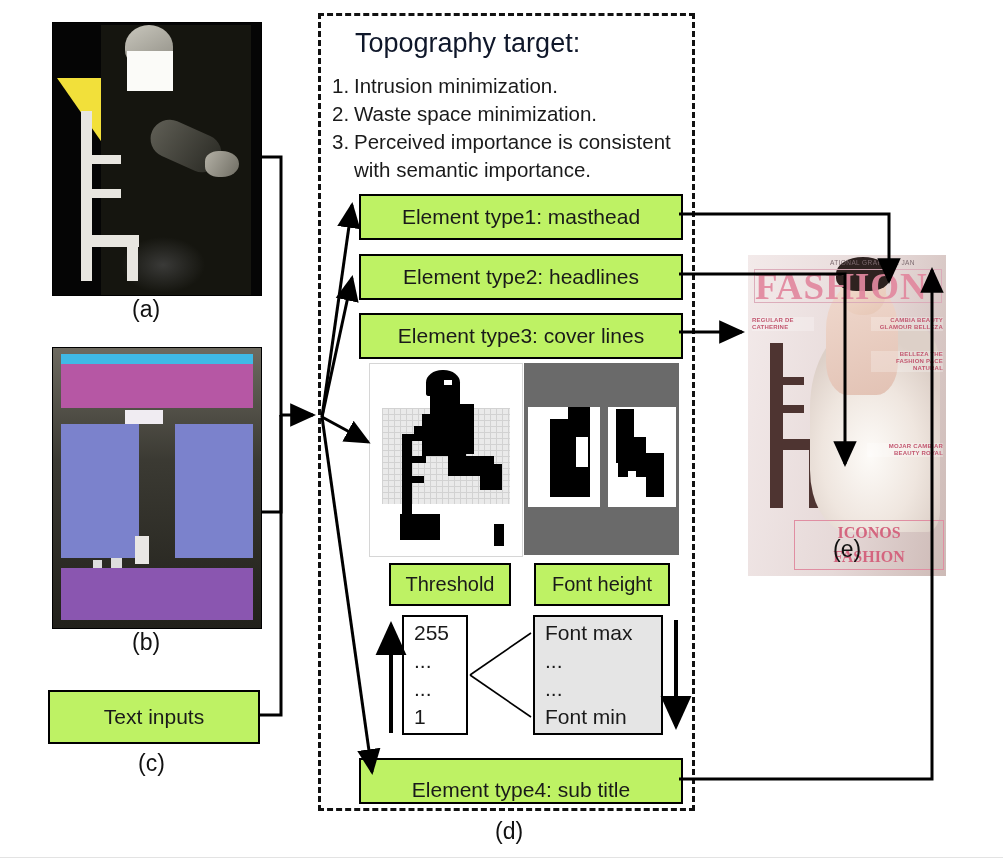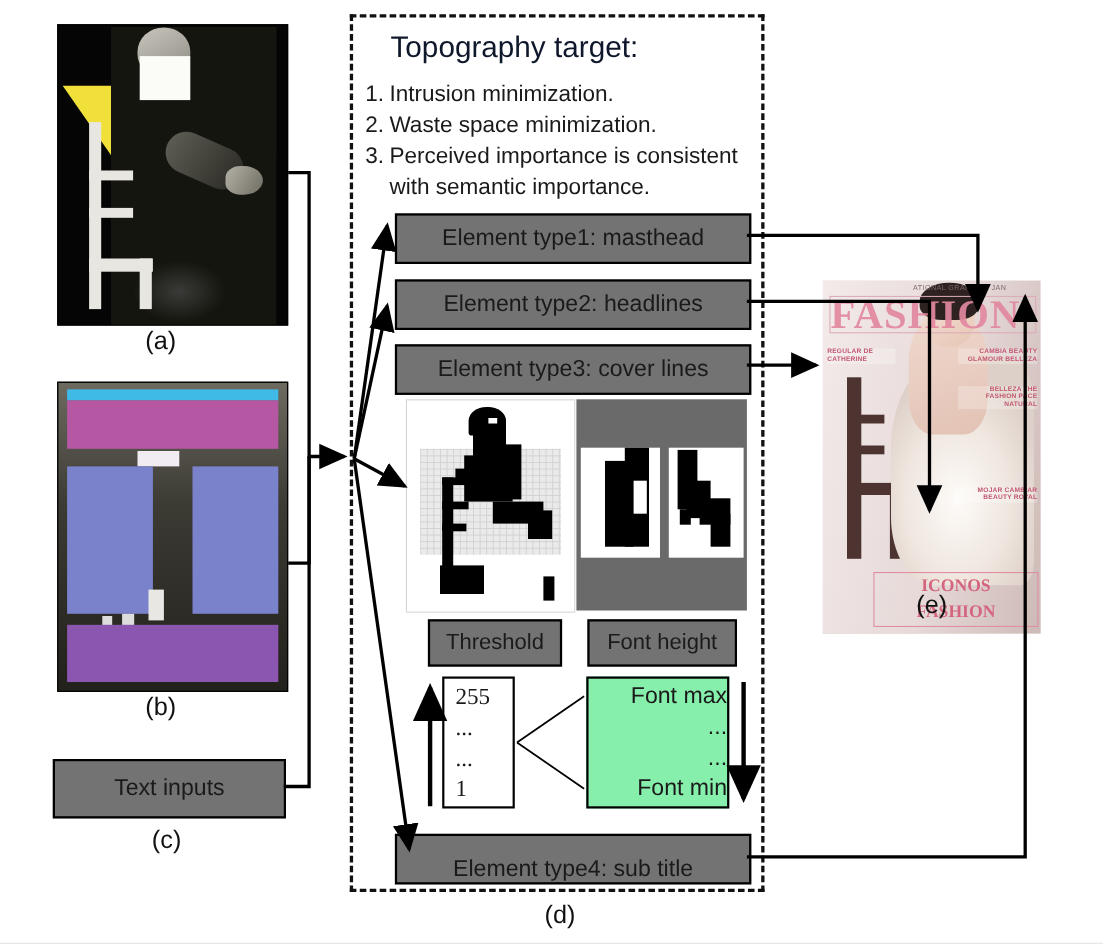--- a/index.html
+++ b/index.html
@@ -1,20 +1,20 @@
 <!DOCTYPE html>
 <html><head>
 <meta charset="utf-8">
 <style>
   html,body{margin:0;padding:0;background:#ffffff;}
   body{width:1003px;height:863px;position:relative;overflow:hidden;
        font-family:"Liberation Sans",sans-serif;color:#000;}
 
   
-  .obox{position:absolute;background:#737373;border:2.5px solid #000;
+  .obox{position:absolute;background:#bef264;border:2.5px solid #000;
         display:flex;align-items:center;justify-content:center;
         font-size:21px;color:#1a1a1a;white-space:nowrap;z-index:6;}
   .obox.small{font-size:20px;}
 
   
   #dashed-frame{position:absolute;left:318px;top:13px;width:377px;height:798px;
      border:3px dashed #111;box-sizing:border-box;z-index:2;background:transparent;}
 
   #topo-title{position:absolute;left:355px;top:28px;font-size:27px;color:#0f172a;z-index:5;}
   #topo-list{position:absolute;left:332px;top:72px;width:360px;z-index:5;
@@ -76,25 +76,25 @@
   
   #fh-panel{position:absolute;left:524px;top:363px;width:155px;height:192px;
      background:#6a6a6a;overflow:hidden;z-index:5;}
   #fh-panel .wh{position:absolute;background:#fff;}
   #fh-panel .bk{position:absolute;background:#000;}
 
   
   #thr-box{position:absolute;left:402px;top:615px;width:66px;height:120px;
      background:#fff;border:2.5px solid #000;z-index:6;
      display:flex;flex-direction:column;justify-content:space-between;
-     padding:6px 0 6px 10px;box-sizing:border-box;font-size:21px;font-family:Liberation Serif, serif;}
+     padding:6px 0 6px 10px;box-sizing:border-box;font-size:21px;}
   #font-box{position:absolute;left:533px;top:615px;width:130px;height:120px;
-     background:#86efac;border:2.5px solid #000;z-index:6;
+     background:#e5e5e5;border:2.5px solid #000;z-index:6;
      display:flex;flex-direction:column;justify-content:space-between;
-     padding:6px 0 6px 10px;box-sizing:border-box;font-size:21px;text-align:right;}
+     padding:6px 0 6px 10px;box-sizing:border-box;font-size:21px;}
   .vrow{line-height:20px;color:#1a1a1a;white-space:nowrap;}
 
   
   #cover{position:absolute;left:748px;top:255px;width:198px;height:321px;
      overflow:hidden;z-index:4;
      background:linear-gradient(170deg,#efe4e6 0%,#e9dcdd 30%,#ddcfcd 70%,#d8c8c5 100%);}
   #cover .wall{position:absolute;inset:0;
      background:linear-gradient(100deg,#f3eaea 0%,#e6d9d8 55%,#cdbab6 100%);}
   #cover .chair{position:absolute;left:22px;top:88px;width:54px;height:165px;}
   #cover .chair i{position:absolute;background:#4e3431;}

